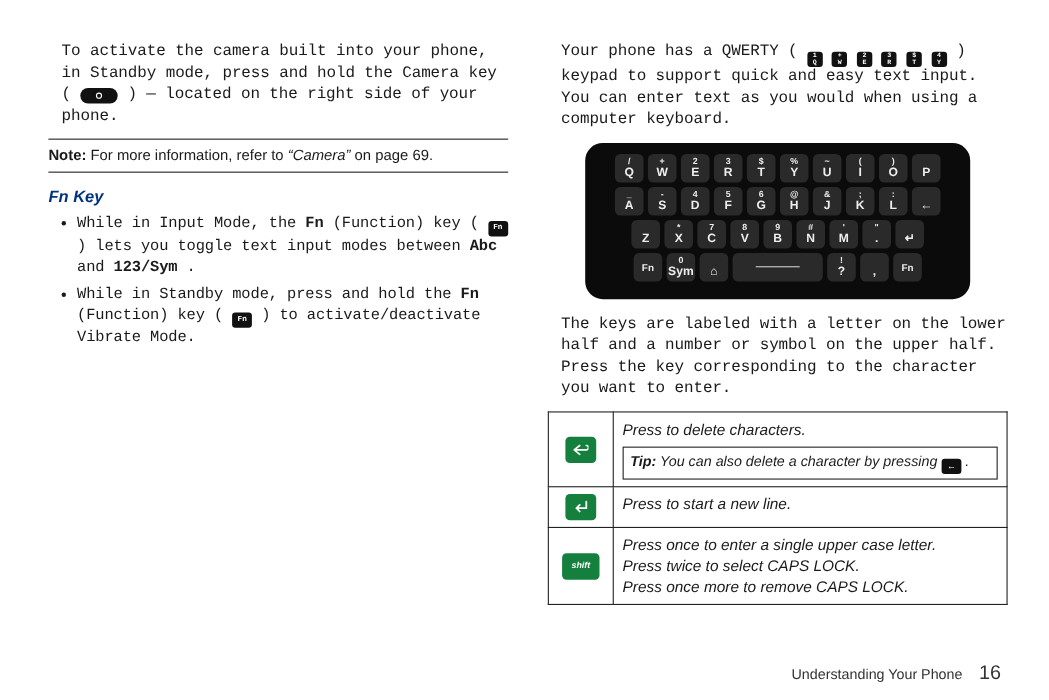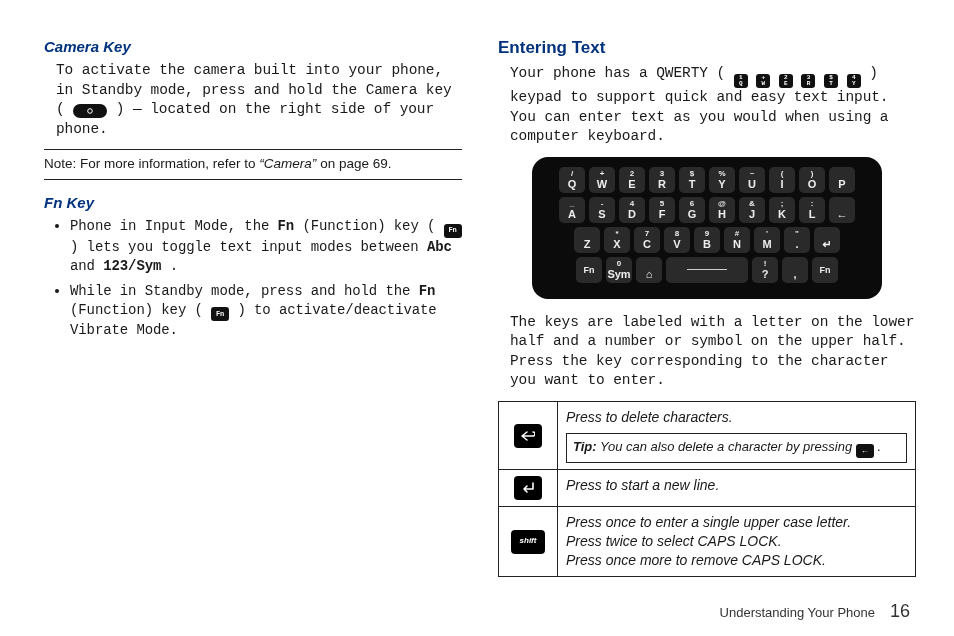--- a/index.html
+++ b/index.html
@@ -49,21 +49,21 @@
   }
   .note-rule {
     border: 0;
     border-top: 1px solid #222;
     margin: 8px 0 2px 0;
   }
   .note {
     font-size: 13.5px;
     margin: 6px 0 0 0;
   }
-  .note .nb { font-weight: normal; }
+  .note .nb { font-weight: bold; }
   .note .it { font-style: italic; }
   ul.bullets {
     margin: 4px 0 0 12px;
     padding-left: 14px;
   }
   ul.bullets li {
     margin-bottom: 6px;
     font-size: 14px;
   }
   .bold { font-weight: bold; }
@@ -147,21 +147,21 @@
   }
   table.fn-table td.icon-cell {
     width: 42px;
     text-align: center;
     vertical-align: middle;
   }
   .big-ik {
     display: inline-flex;
     align-items: center; justify-content: center;
     width: 28px; height: 24px;
-    background: #000000; color: #fff;
+    background: #15803d; color: #fff;
     border-radius: 4px;
     font-size: 12px;
   }
   .big-ik.shift {
     width: 34px; font-size: 8px; font-weight: bold;
   }
   .inner-note {
     border: 1px solid #222;
     padding: 4px 6px;
     font-size: 13px;
@@ -181,21 +181,20 @@
   }
   .footer .pn { font-size: 18px; }
 </style>
 </head>
 <body>
 
 <div class="page">
   <div class="cols">
 
     <div class="col">
-      <div class="h-sub">Camera Key</div>
       <div class="body">
         <p>
           <span>To activate the camera built into your phone, in Standby mode, press and hold the Camera key ( </span>
           <span class="ik cam">
             <svg width="18" height="8" viewBox="0 0 18 8">
                 <rect x="0" y="0" width="18" height="8" rx="4" fill="none"></rect>
                 <circle cx="9" cy="4" r="2.3" fill="none" stroke="#fff" stroke-width="1"></circle>
               </svg>
           </span>
           <span> ) — located on the right side of your phone.</span>
@@ -208,42 +207,41 @@
         <span> For more information, refer to </span>
         <span class="it">“Camera”</span>
         <span> on page 69.</span>
       </div>
       <hr class="note-rule">
 
       <div style="height:12px"></div>
       <div class="h-sub">Fn Key</div>
       <ul class="bullets body">
         <li>
-          <span>Phone in Input Mode, the </span>
+          <span>While in Input Mode, the </span>
           <span class="bold">Fn</span>
           <span> (Function) key ( </span>
           <span class="ik fn">Fn</span>
           <span> ) lets you toggle text input modes between </span>
           <span class="bold">Abc</span>
           <span> and </span>
           <span class="bold">123/Sym</span>
           <span>.</span>
         </li>
         <li>
           <span>While in Standby mode, press and hold the </span>
           <span class="bold">Fn</span>
           <span> (Function) key ( </span>
           <span class="ik fn">Fn</span>
           <span> ) to activate/deactivate Vibrate Mode.</span>
         </li>
       </ul>
     </div>
 
     <div class="col">
-      <div class="h-main">Entering Text</div>
       <div class="body">
         <p>
           <span>Your phone has a QWERTY ( </span>
           <span id="mini-keys"><span class="ik-stack">
                 <span>1</span>
                 <span>Q</span>
               </span> <span class="ik-stack">
                 <span>+</span>
                 <span>W</span>
               </span> <span class="ik-stack">

